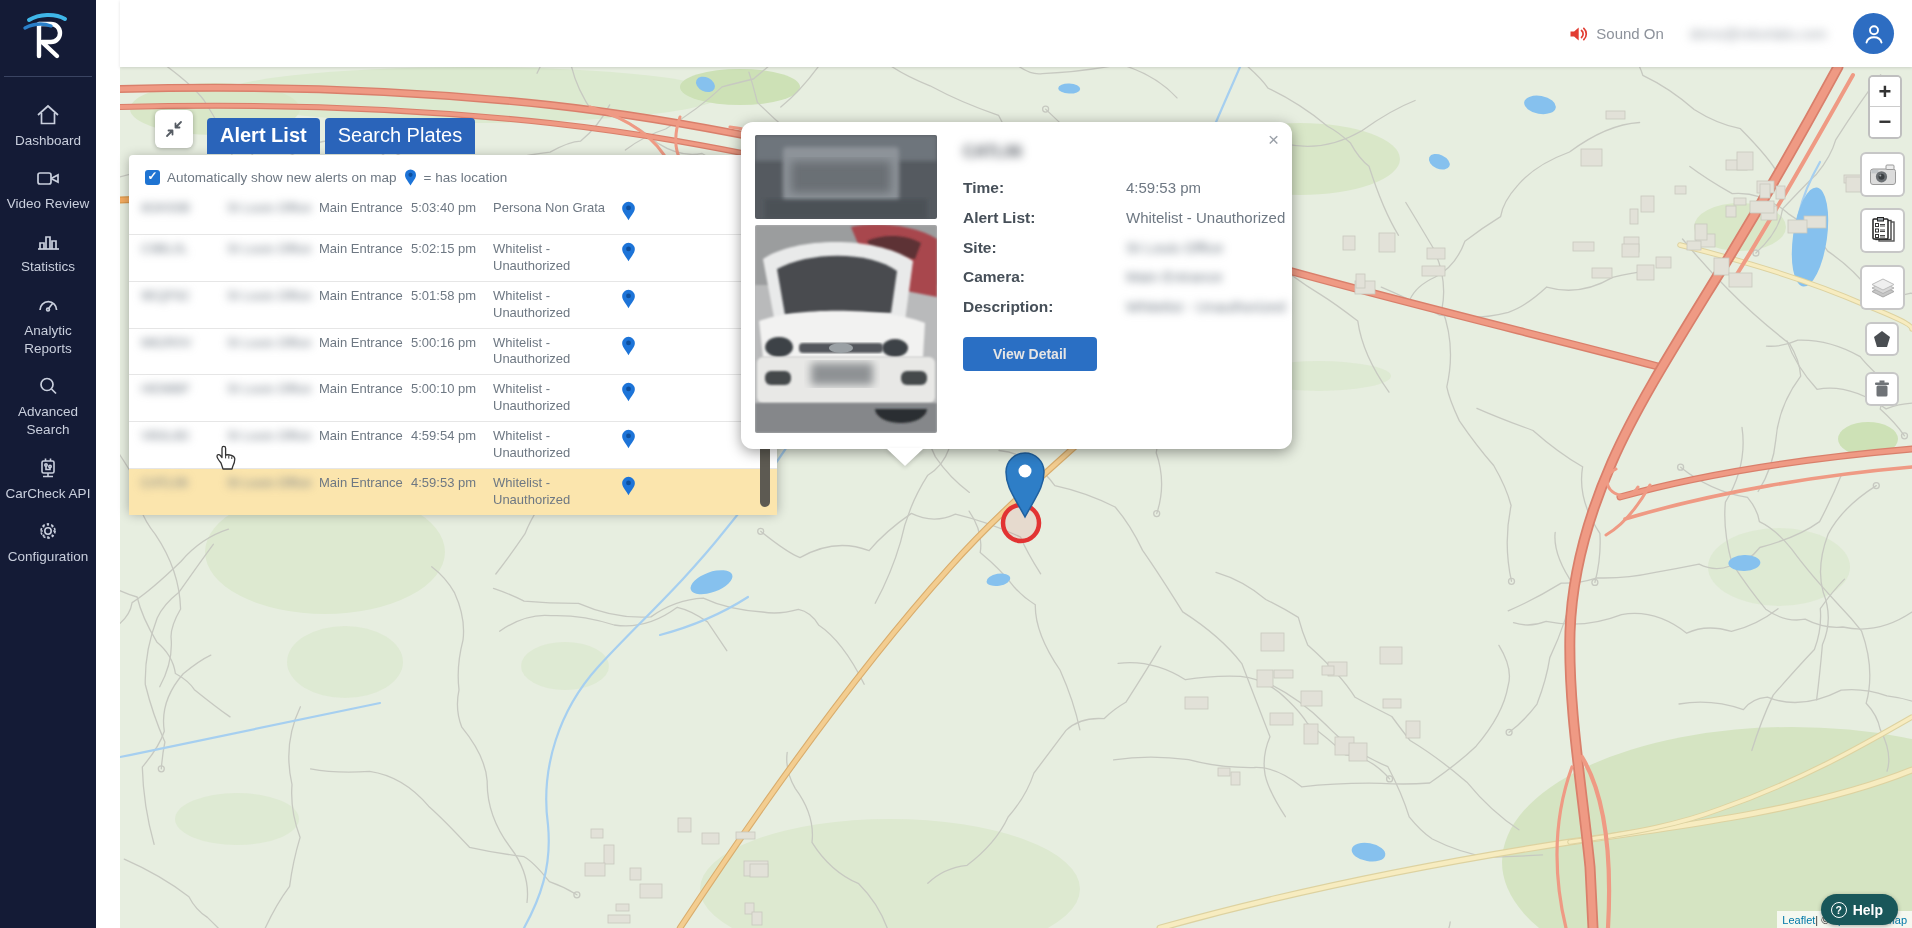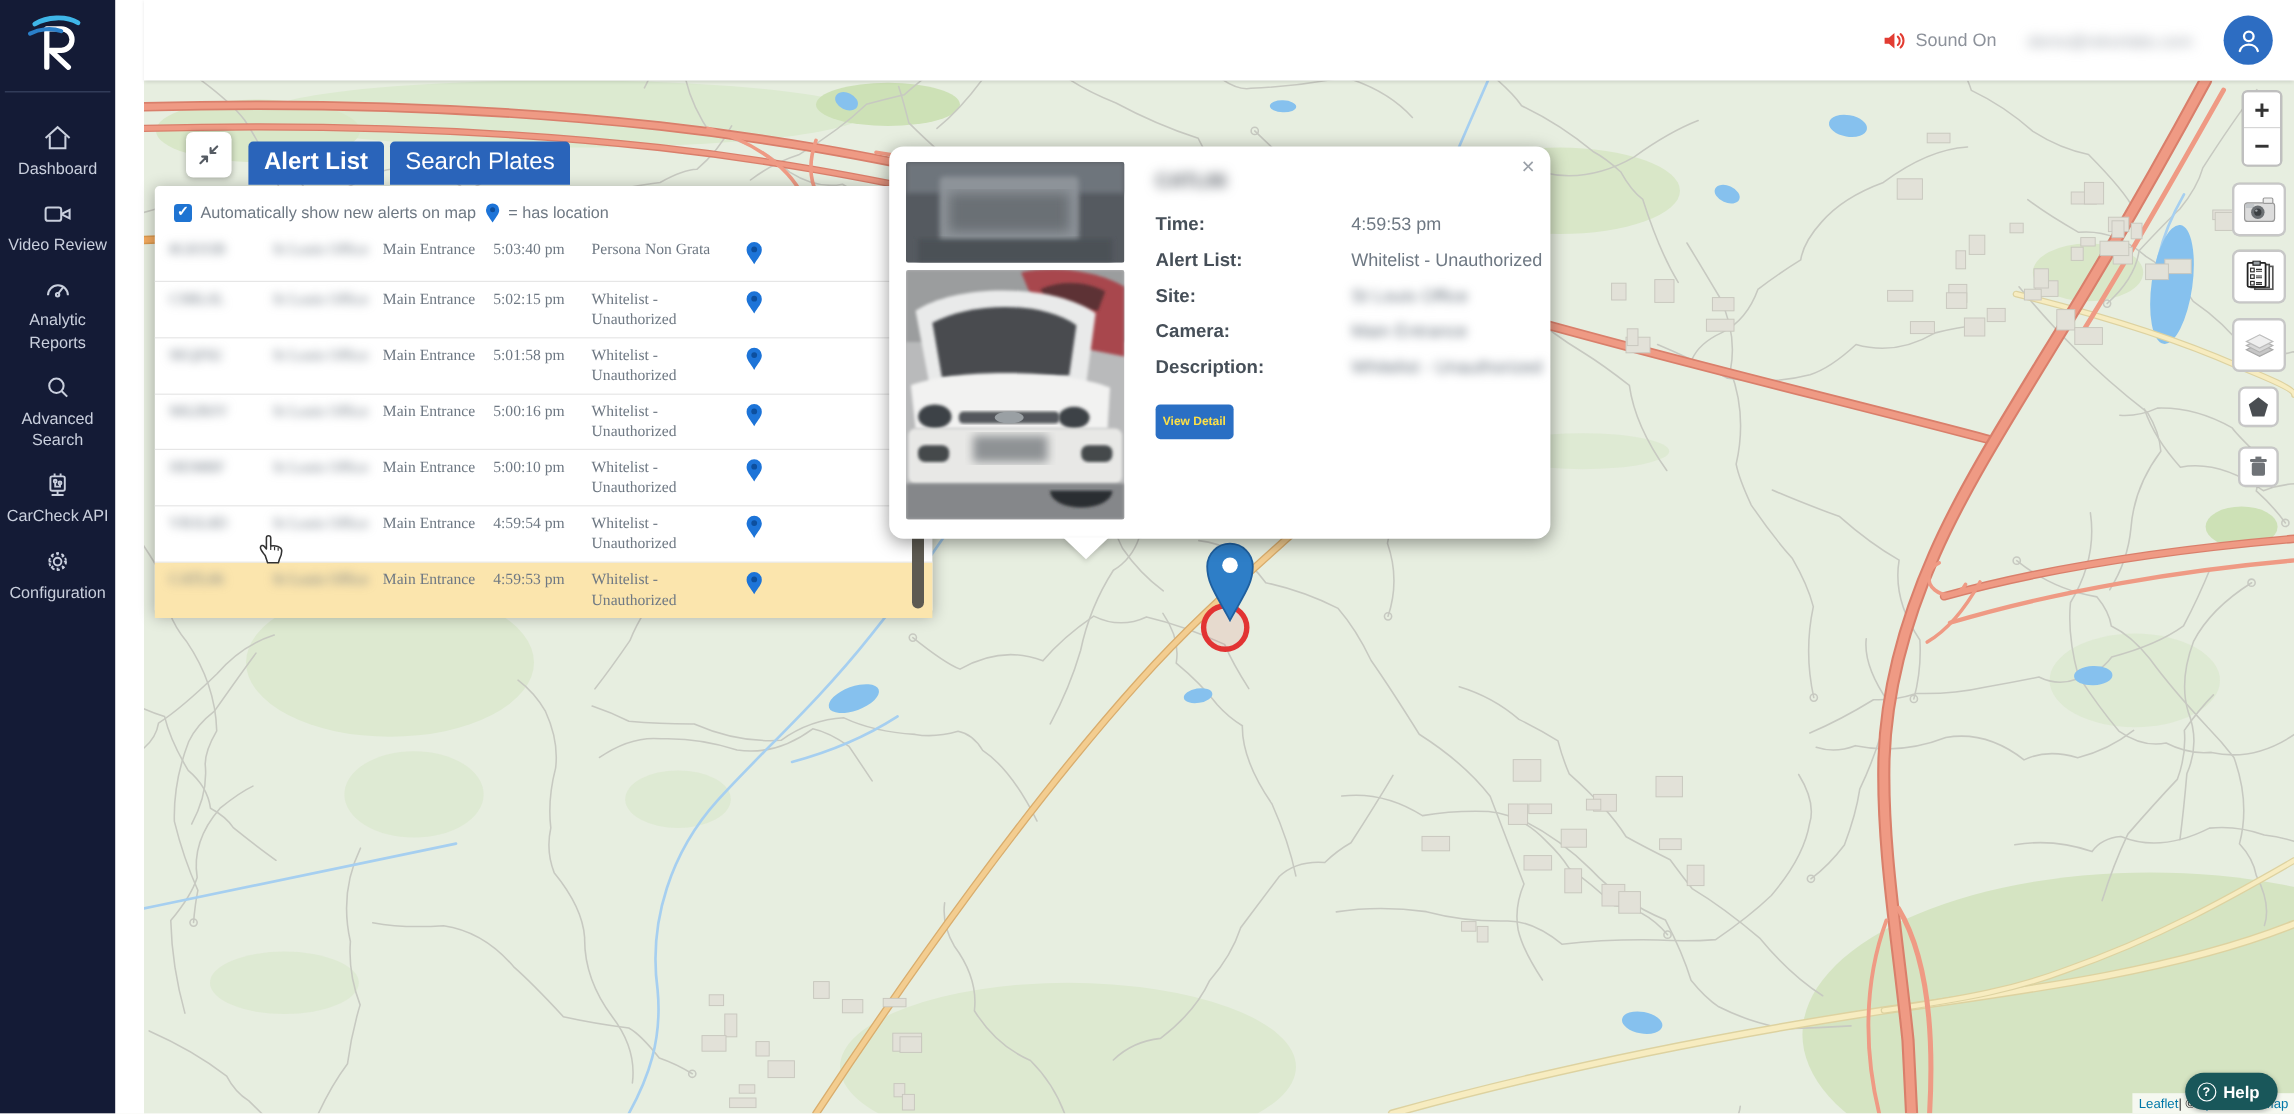--- a/index.html
+++ b/index.html
@@ -41,40 +41,40 @@
 
   
   .collapse-btn { position:absolute; left:155px; top:110px; width:38px; height:38px; background:#fff; border-radius:6px; box-shadow:0 1px 5px rgba(0,0,0,.3); display:flex; align-items:center; justify-content:center; z-index:6; cursor:pointer; }
   .tabs { position:absolute; left:207px; top:118px; display:flex; gap:5px; z-index:6; }
   .tab { background:#2a64ba; color:#fff; font-size:20px; padding:6px 13px 7px; border-radius:4px 4px 0 0; cursor:pointer; }
   .tab.active { font-weight:bold; }
   .panel { position:absolute; left:129px; top:155px; width:648px; height:357px; background:#fff; border-radius:4px; box-shadow:0 2px 12px rgba(0,0,0,.3); z-index:5; }
   .panel-header { display:flex; align-items:center; gap:7px; padding:14px 12px 8px 16px; font-size:13.5px; color:#6e7883; }
   .checkbox { width:15px; height:15px; background:#1f74d2; border-radius:3px; position:relative; cursor:pointer; flex:0 0 auto; }
   .checkbox::after { content:"✓"; position:absolute; left:2.5px; top:-1px; color:#fff; font-size:12px; font-weight:bold; }
-  .rows-box { position:relative;font-family:Liberation Serif, serif; }
+  .rows-box { position:relative; }
   .arow { display:flex; align-items:flex-start; padding:6px 0 6px 12px; border-bottom:1px solid #e6e6e6; min-height:41px; cursor:pointer; }
   .arow.hl { background:#fbe5ad; border-bottom:none; }
   .cell { font-size:13px; color:#6e7883; line-height:1.3; padding-right:6px; }
   .c-plate { width:86px; } .c-site { width:92px; } .c-cam { width:92px; } .c-time { width:82px; } .c-alert { width:128px; } .c-pin { width:30px; padding-top:1px; }
   .redact { filter:blur(4px); user-select:none; }
   .scroll-thumb { position:absolute; right:7px; top:288px; width:10px; height:64px; background:#5d5a52; border-radius:5px; z-index:7; cursor:pointer; }
 
   
   .popup { position:absolute; left:741px; top:122px; width:551px; height:327px; background:#fff; border-radius:12px; box-shadow:0 3px 14px rgba(0,0,0,.4); z-index:6; display:flex; padding:13px 14px; }
   .popup-tail { position:absolute; left:886px; top:448px; width:0; height:0; border-left:19px solid transparent; border-right:19px solid transparent; border-top:18px solid #fff; z-index:6; filter:drop-shadow(0 2px 2px rgba(0,0,0,.15)); }
   .popup-imgs { display:flex; flex-direction:column; gap:6px; flex:0 0 182px; }
   .popup-imgs svg { border-radius:2px; display:block; }
   .popup-details { flex:1; padding:8px 0 0 26px; position:relative; }
   .popup-title { font-size:16px; font-weight:bold; color:#555b63; margin-bottom:18px; width:90px; }
   .redact-dark { filter:blur(5px); user-select:none; }
   .prow { display:flex; margin-bottom:11px; }
   .plabel { width:163px; font-size:15.5px; font-weight:bold; color:#464f58; flex:0 0 auto; }
   .pvalue { font-size:15px; color:#6e7883; width:160px; line-height:1.25; }
-  .view-detail { display:inline-block; background:#2a6fc4; color:#fde047; font-size:10px; font-weight:bold; border:none; border-radius:4px; padding:9px 6px; cursor:pointer; margin-top:9px; }
+  .view-detail { display:inline-block; background:#2a6fc4; color:#e5e5e5; font-size:14px; font-weight:bold; border:none; border-radius:4px; padding:9px 30px; cursor:pointer; margin-top:9px; }
   .popup-close { position:absolute; right:13px; top:8px; font-size:19px; color:#9aa0a8; cursor:pointer; line-height:1; }
 
   .cursor-hand { position:absolute; left:213px; top:443px; z-index:12; pointer-events:none; }
 </style>
 </head>
 <body>
 
 <aside class="sidebar">
   <div class="logo">
     <svg width="62" height="52" viewBox="0 0 62 52" fill="none">
@@ -91,20 +91,27 @@
         <path d="M6.5 10 v10.5 h13 V10"></path>
       </svg>
     <span class="nav-label">Dashboard</span>
   </div>
   <div class="nav-item">
     <svg width="26" height="24" viewBox="0 0 26 24" fill="none" stroke-width="1.7">
         <rect x="3" y="7" width="13" height="11" rx="2"></rect>
         <path d="M16 12.5 l7 -3.5 v7 l-7 -3.5"></path>
       </svg>
     <span class="nav-label">Video Review</span>
+  </div>
+  <div class="nav-item">
+    <svg width="26" height="24" viewBox="0 0 26 24" fill="none" stroke-width="1.7">
+        <path d="M5 20 v-6 h4 v6 M11 20 v-12 h4 v12 M17 20 v-8 h4 v8"></path>
+        <path d="M3 20 h21"></path>
+      </svg>
+    <span class="nav-label">Statistics</span>
   </div>
   <div class="nav-item">
     <svg width="26" height="24" viewBox="0 0 26 24" fill="none" stroke-width="1.7">
         <path d="M5 17 a8.3 8.3 0 1 1 16.6 0"></path>
         <path d="M13.3 16 l4.2 -5.6"></path>
         <circle cx="13" cy="16.6" r="1.4"></circle>
       </svg>
     <span class="nav-label">Analytic Reports</span>
   </div>
   <div class="nav-item">

